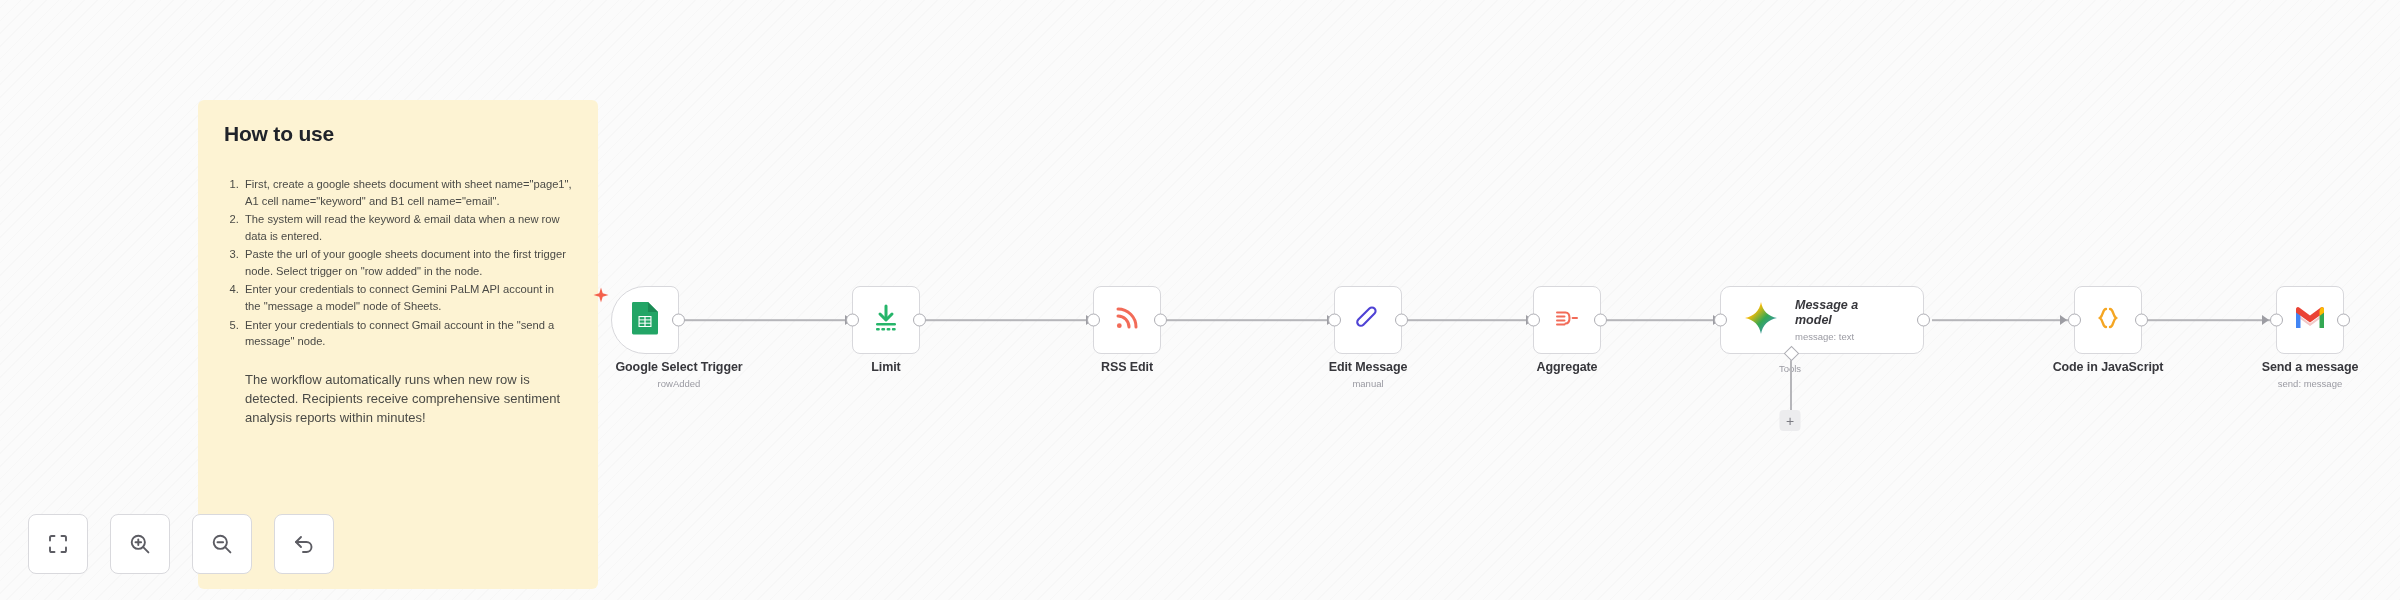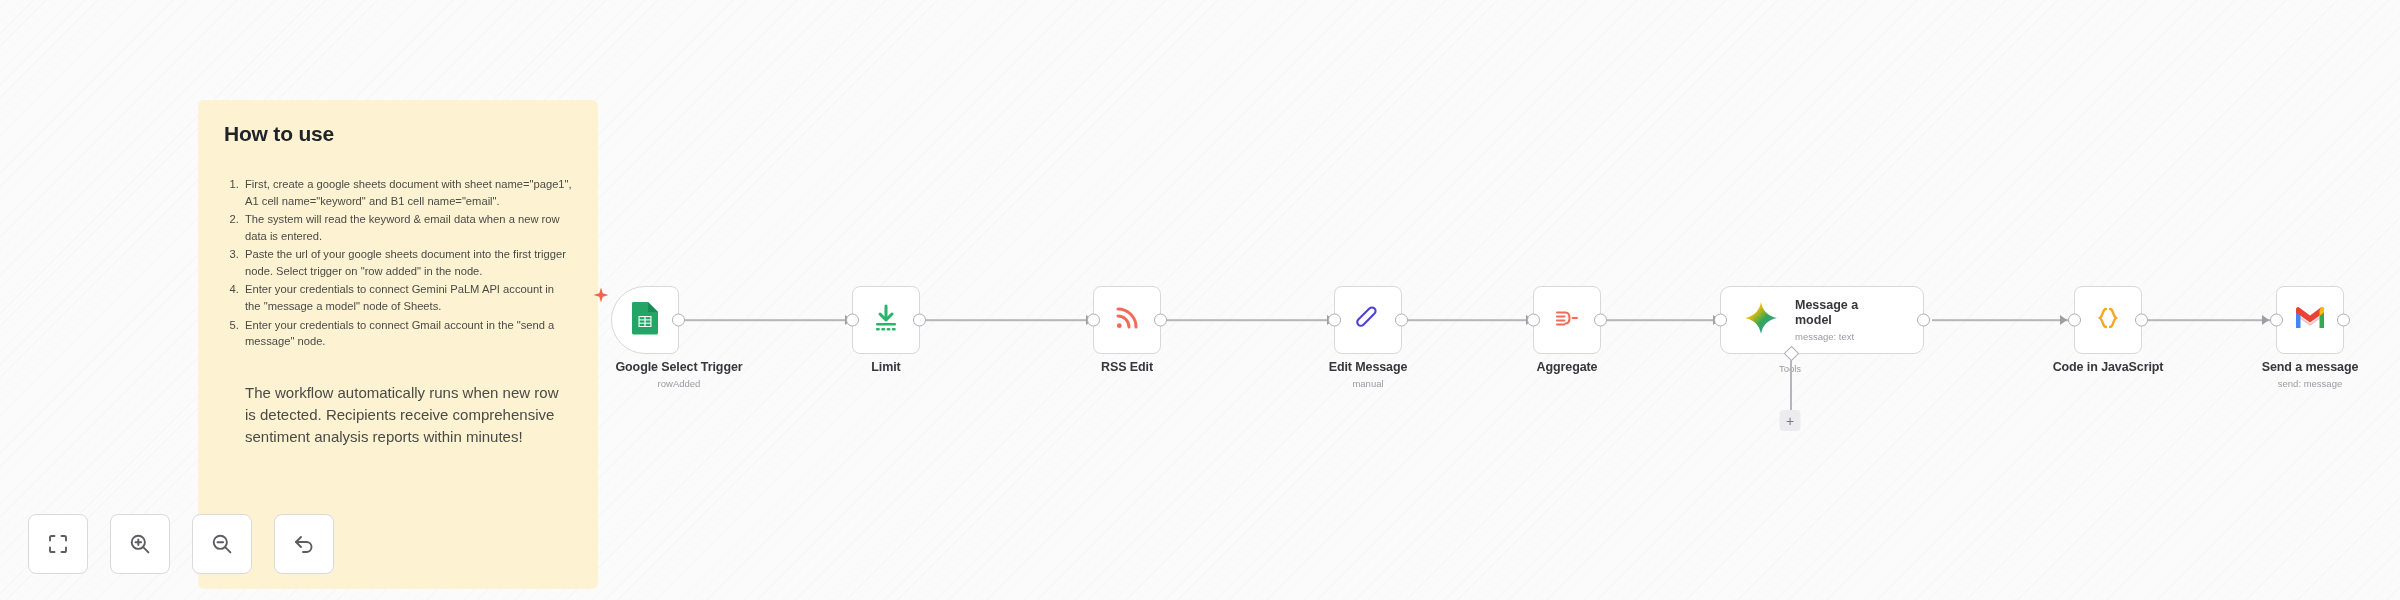--- a/index.html
+++ b/index.html
@@ -46,22 +46,22 @@
   }
   #sticky-note ol {
     list-style-position: outside;
     margin-left: 18px;
     font-size: 11.2px;
     line-height: 1.48;
     color: #4a4a46;
   }
   #sticky-note ol li { margin-bottom: 2px; padding-left: 3px; }
   #sticky-note .note-footer {
-    margin-top: 32px;
-    font-size: 15px;
+    margin-top: 20px;
+    font-size: 13px;
     line-height: 1.48;
     color: #4a4a46;
     padding-left: 21px;
   }
 
   
   .node {
     position: absolute;
     background: #ffffff;
     border: 1.2px solid #d8d8dc;
@@ -103,20 +103,21 @@
   }
 
   
   .wide-text { display: flex; flex-direction: column; gap: 1px; }
   .wide-title {
     font-size: 12.5px;
     font-weight: bold;
     color: #37373c;
     line-height: 1.18;
     max-width: 96px;
+    font-style: italic;
   }
   .wide-sub { font-size: 9.5px; color: #9a9aa2; margin-top: 3px; }
 
   
   .port {
     position: absolute;
     width: 13px; height: 13px;
     border-radius: 50%;
     background: #ffffff;
     border: 1.4px solid #aeaeb4;

